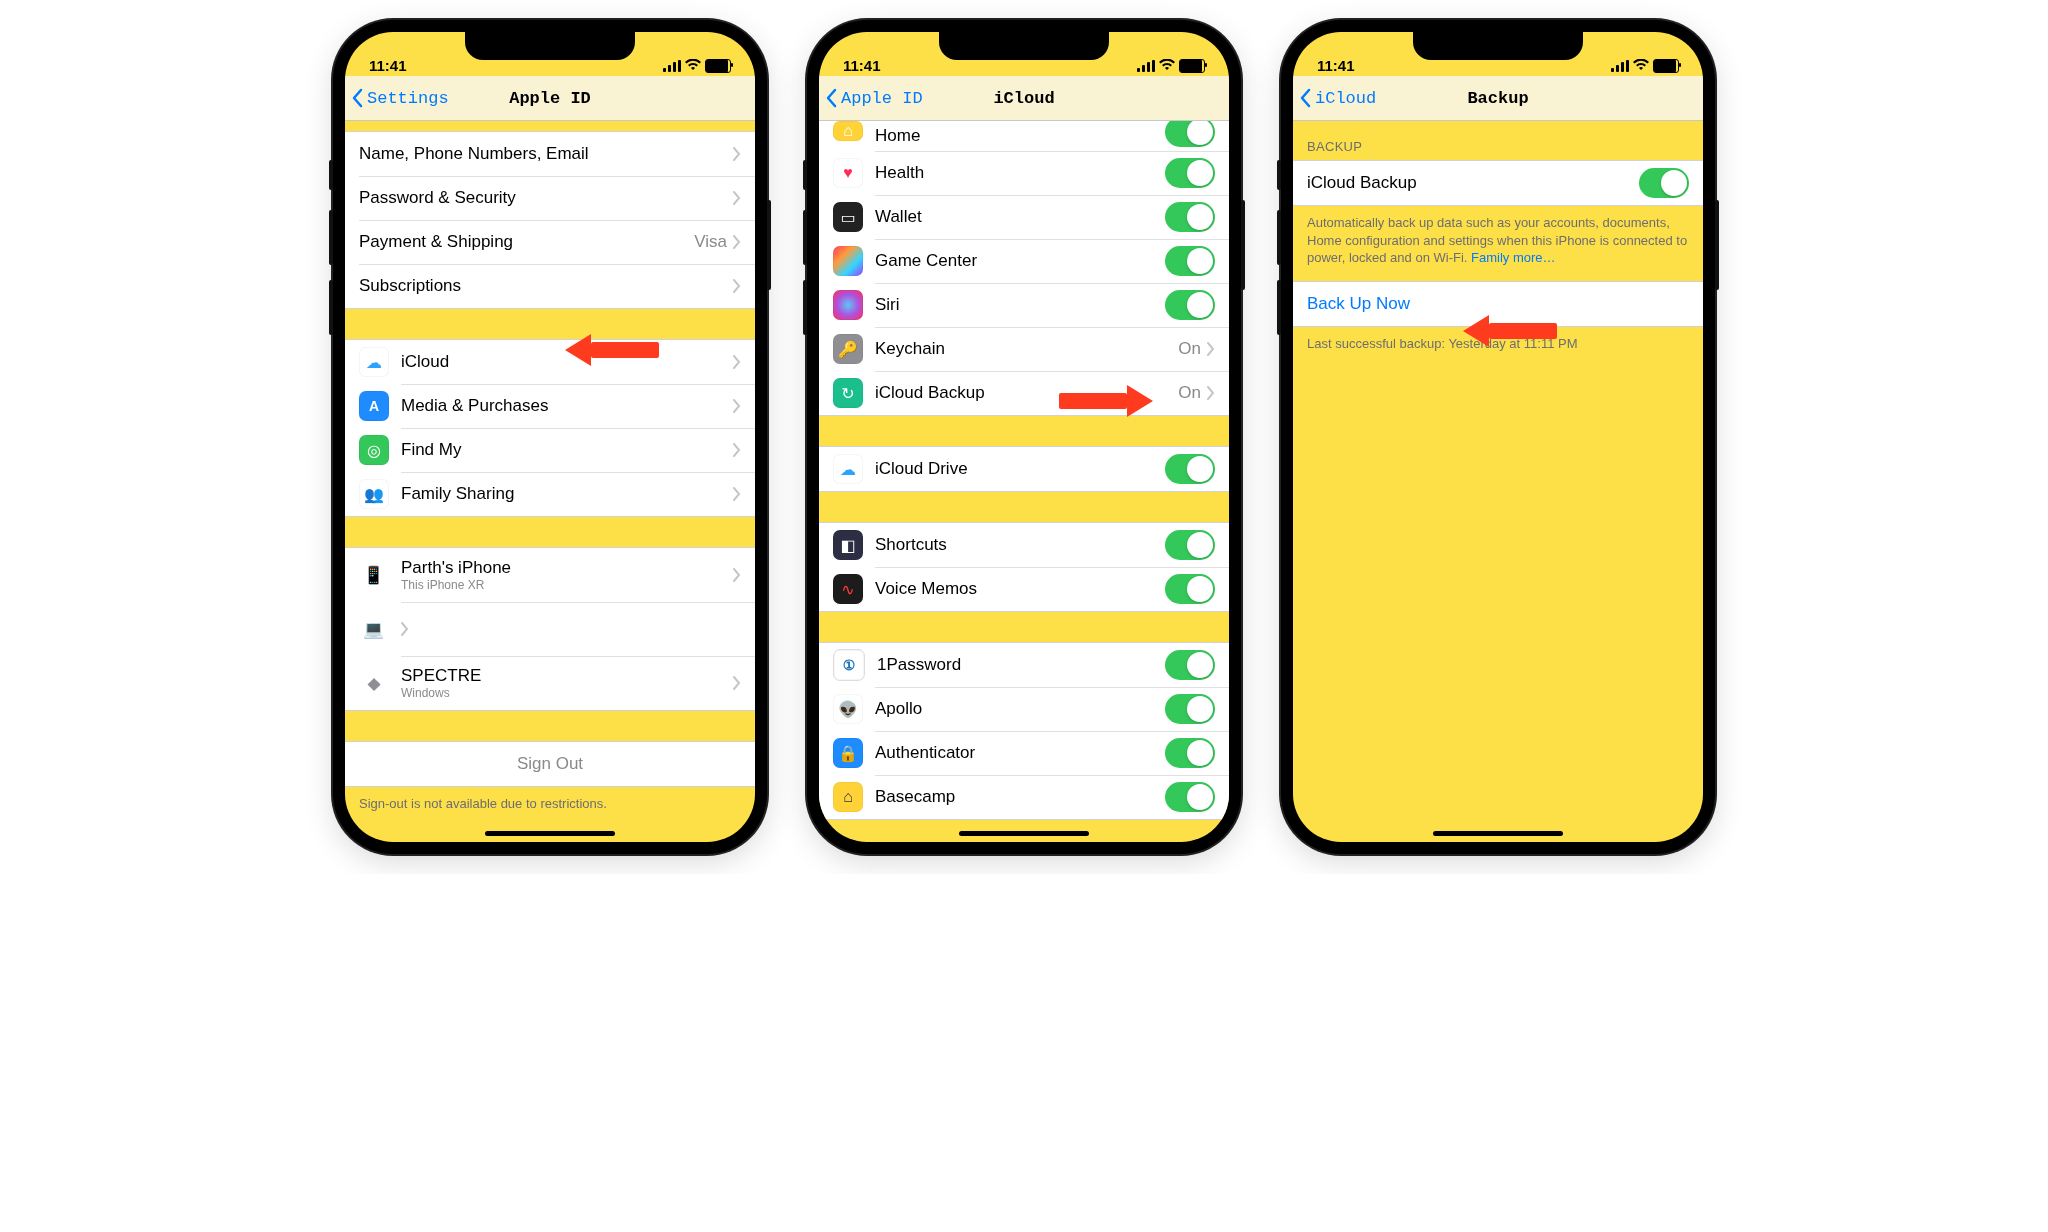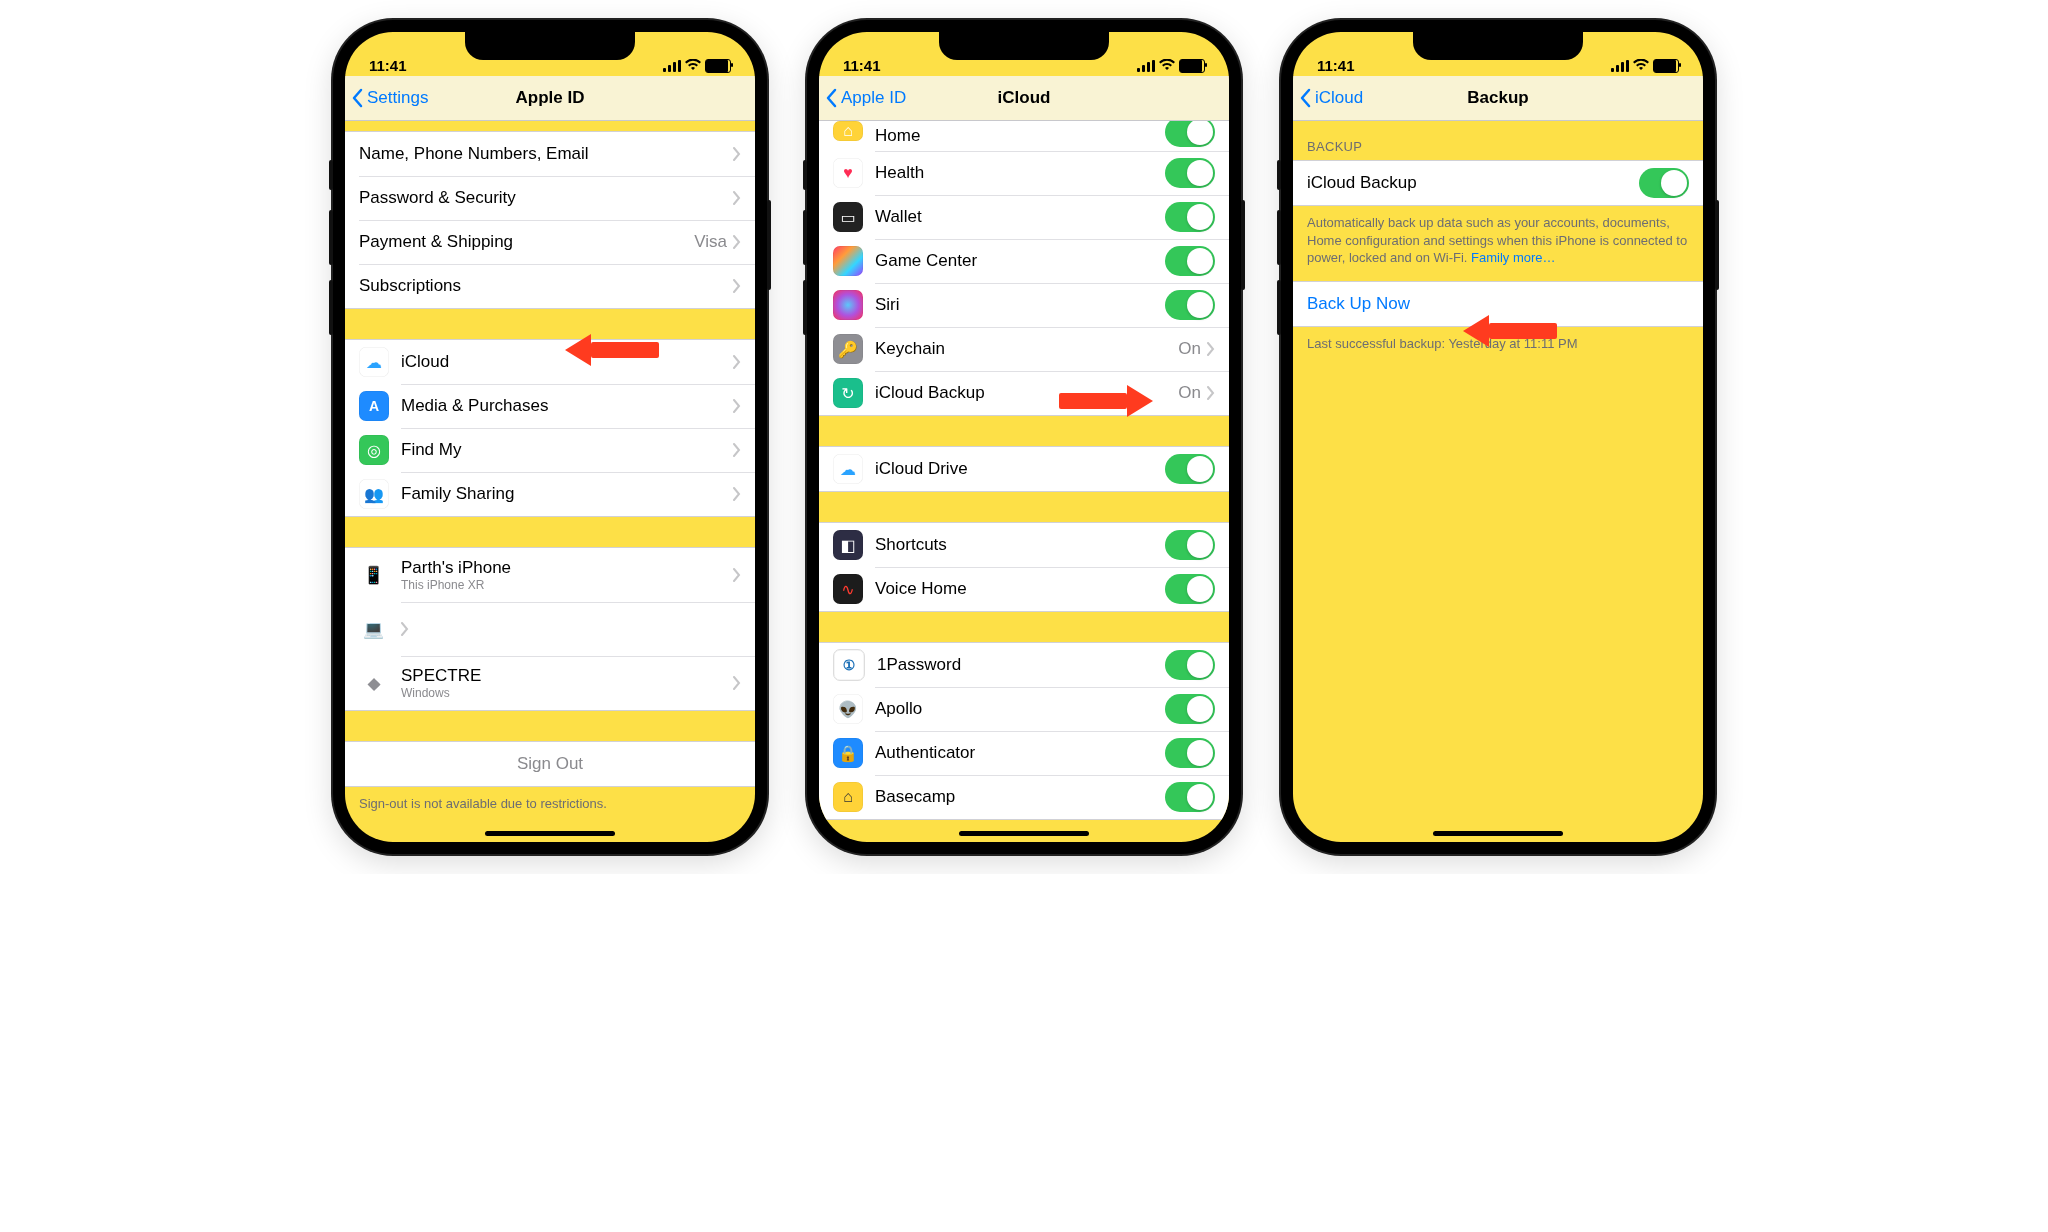--- a/index.html
+++ b/index.html
@@ -54,21 +54,21 @@
   .signal span:nth-child(1){left:0;height:4px}
   .signal span:nth-child(2){left:5px;height:7px}
   .signal span:nth-child(3){left:10px;height:10px}
   .signal span:nth-child(4){left:15px;height:12px}
   .wifi svg { width:16px; height:12px; }
   .batt { width:24px; height:12px; border:1px solid #000; border-radius:3px; position:relative; }
   .batt::after { content:""; position:absolute; right:-3px; top:3px; width:2px; height:4px; background:#000; border-radius:1px; }
   .batt span { display:block; width:90%; height:100%; background:#000; border-radius:1px; }
   .nav {
     height:44px; background:#f7f7f7cc; border-bottom:1px solid #c8c8cc;
-    display:flex; align-items:center; position:relative;
+    display:flex; align-items:center; position:relative;font-family:Liberation Mono, monospace;
   }
   .nav .back {
     color:#007aff; font-size:17px; display:flex; align-items:center; padding-left:6px;
   }
   .nav .back svg { width:14px; height:20px; margin-right:2px; }
   .nav .title {
     position:absolute; left:0; right:0; text-align:center; font-size:17px; font-weight:600;
     pointer-events:none;
   }
   .content { height: calc(100% - 86px); overflow:hidden; position:relative; }
@@ -397,21 +397,21 @@
       </div>
 
       <div class="group spaced">
         <div class="cell icon-row">
             <span class="app-icon ic-short">◧</span>
             <span class="label">Shortcuts</span>
             <span class="toggle"></span>
           </div>
         <div class="cell icon-row">
             <span class="app-icon ic-voice" style="color:#ff3b30">∿</span>
-            <span class="label">Voice Home</span>
+            <span class="label">Voice Memos</span>
             <span class="toggle"></span>
           </div>
       </div>
 
       <div class="group spaced">
         <div class="cell icon-row">
             <span class="app-icon ic-1p">
               <span class="glyph" style="color:#1a6fb7">①</span>
             </span>
             <span class="label">1Password</span>

